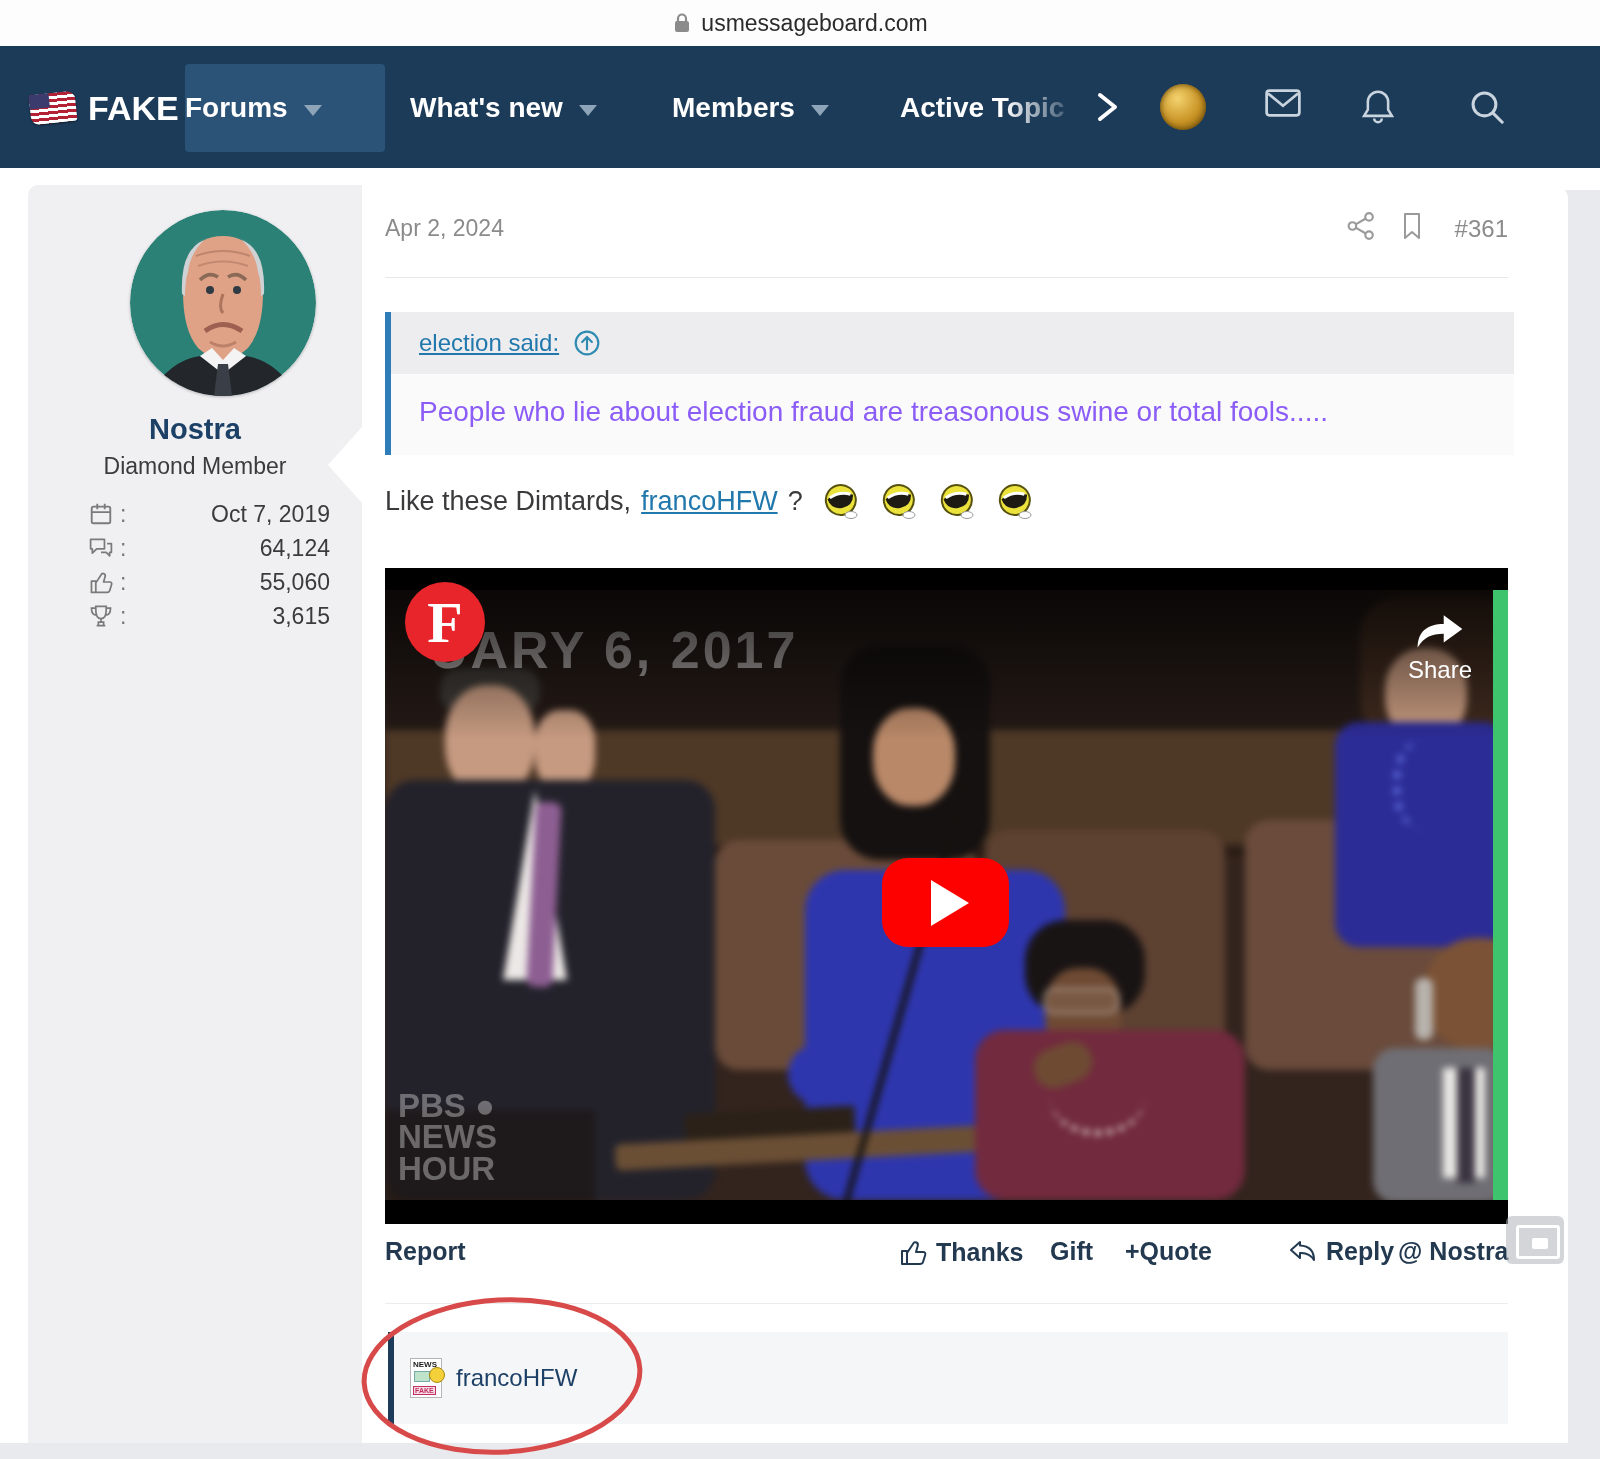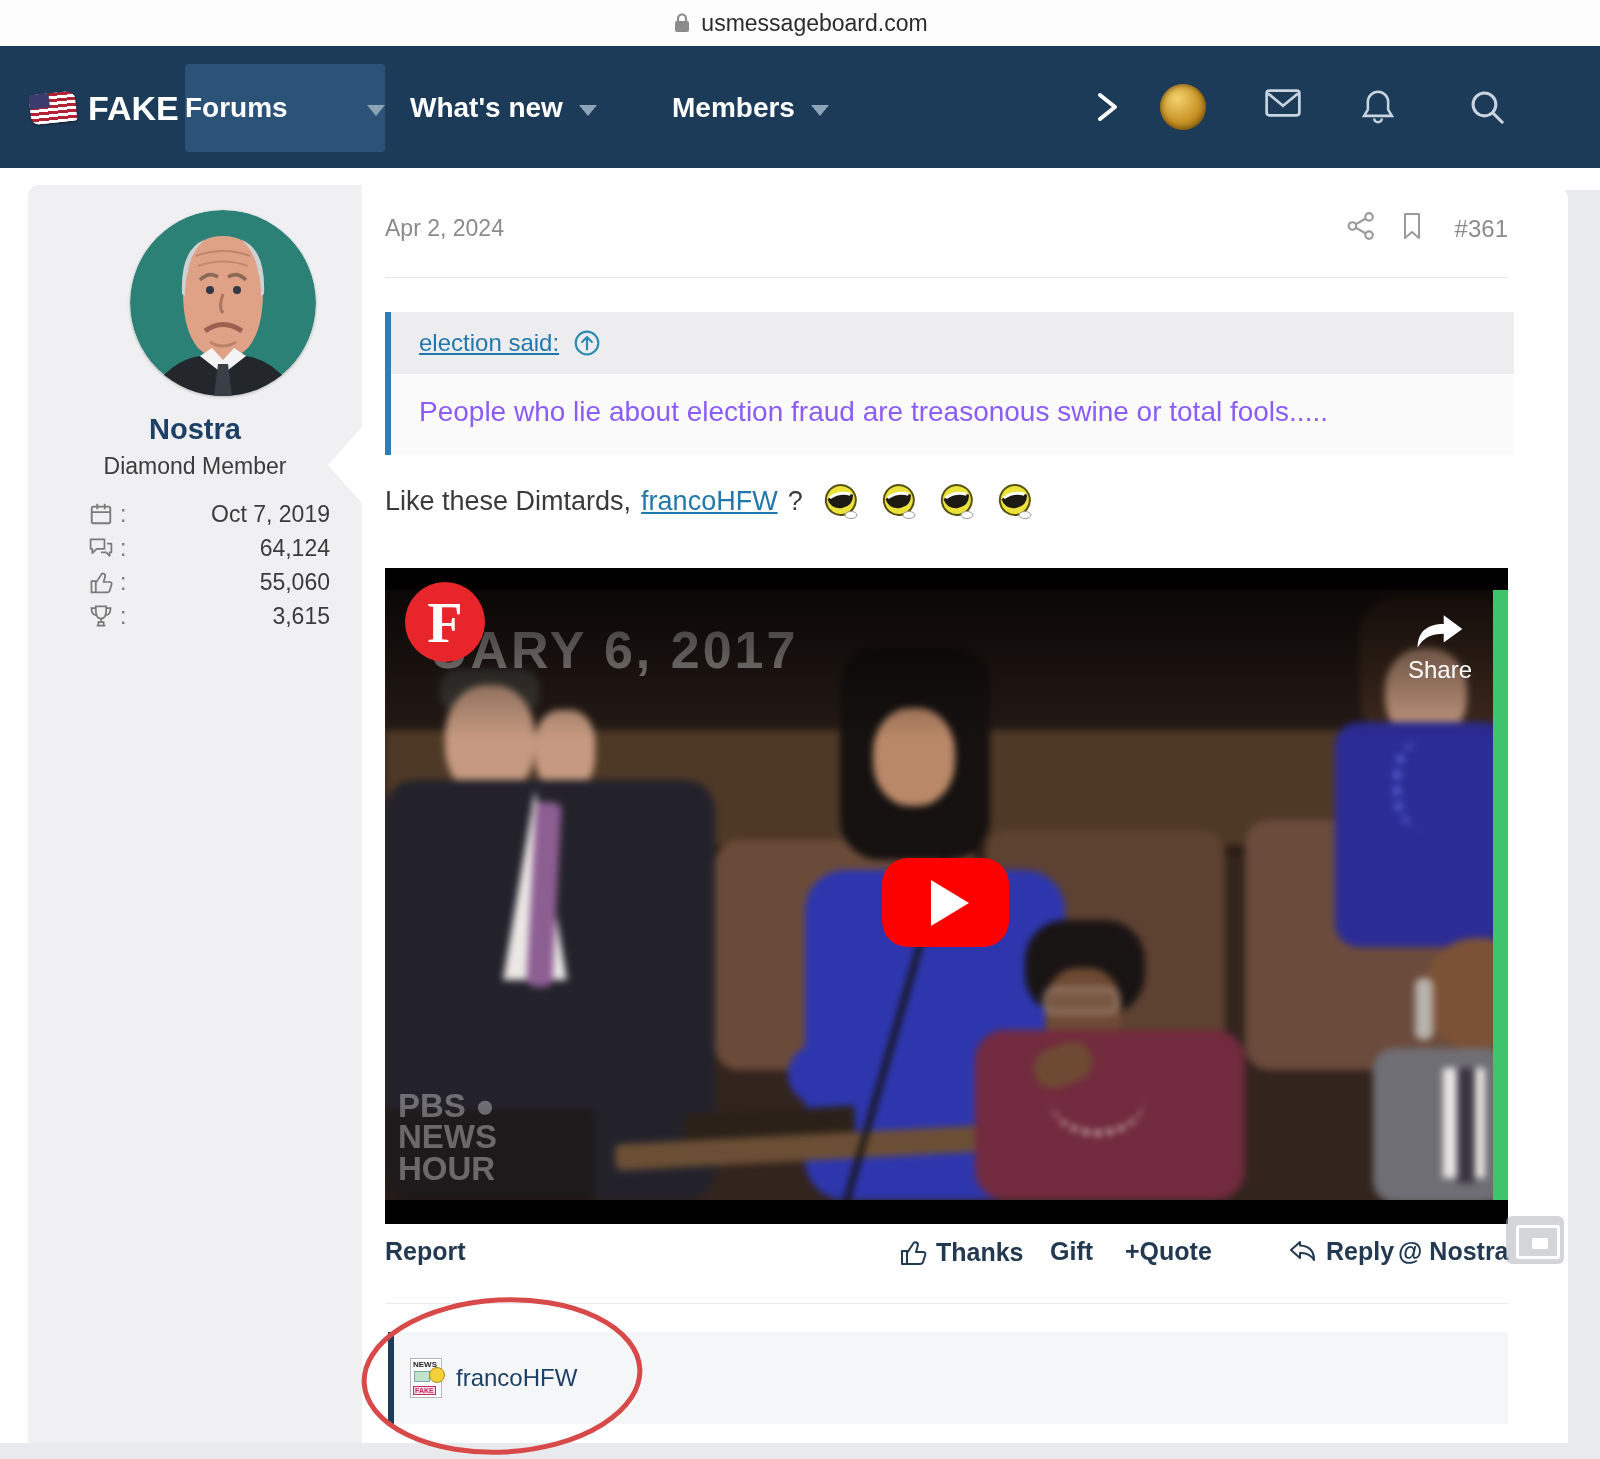--- a/index.html
+++ b/index.html
@@ -11,21 +11,21 @@
   .browser-bar{left:0;top:0;width:1600px;height:46px;background:#fdfdfd;display:flex;align-items:center;justify-content:center;gap:9px;color:#2b2b2b;font-size:23px;font-weight:500;}
 
   
   .navbar{left:0;top:46px;width:1600px;height:122px;background:#1c3b59;}
   .gapstrip{left:0;top:168px;width:1600px;height:22px;background:#ffffff;}
   .brand{left:30px;top:64px;height:88px;display:flex;align-items:center;gap:12px;color:#fff;font-size:34px;font-weight:bold;}
   .flag{width:46px;height:30px;position:relative;transform:rotate(-6deg);background:repeating-linear-gradient(#b22234 0 3px,#fff 3px 6px);border-radius:3px 8px 3px 8px;box-shadow:0 1px 2px rgba(0,0,0,.5);}
   .flag:before{content:"";position:absolute;left:0;top:0;width:20px;height:14px;background:#3c3b6e;}
   .navtab{top:64px;height:88px;display:flex;align-items:center;color:#fff;font-size:28px;font-weight:bold;}
   .caret{width:0;height:0;border-left:9px solid transparent;border-right:9px solid transparent;border-top:11px solid #8ea4b9;display:inline-block;margin-left:16px;margin-top:4px;}
-  .tab-active{background:#2b5377;border-radius:4px;justify-content:space-between;}
+  .tab-active{background:#2b5377;border-radius:4px;justify-content:flex-start;}
   .fade-mask{-webkit-mask-image:linear-gradient(to right,#000 55%,transparent 95%);mask-image:linear-gradient(to right,#000 55%,transparent 95%);}
   .nav-avatar{left:1160px;top:84px;width:46px;height:46px;border-radius:50%;background:radial-gradient(circle at 38% 32%,#f3d26e,#c99426 55%,#7e5a0a);box-shadow:inset 0 0 6px #5c3f05;}
   .navicon{top:88px;color:#c9d4de;}
 
   
   .bg-right{left:1568px;top:192px;width:32px;height:1267px;background:#e9eaee;}
   .bg-bottom{left:0;top:1443px;width:1600px;height:16px;background:#e9eaee;}
 
   
   .card{left:0;top:185px;width:1568px;height:1258px;background:#fff;border-radius:0 14px 0 0;}
@@ -134,20 +134,23 @@
     <span class="caret"></span>
   </div>
   <div class="abs navtab" style="left:410px;">
     <span>What's new</span>
     <span class="caret"></span>
   </div>
   <div class="abs navtab" style="left:672px;">
     <span>Members</span>
     <span class="caret"></span>
   </div>
+  <div class="abs navtab fade-mask" style="left:900px;width:190px;overflow:hidden;">
+    <span style="white-space:nowrap;">Active Topic</span>
+  </div>
   <div class="abs" style="left:1095px;top:92px;">
     <svg width="26" height="30" viewBox="0 0 26 30">
         <path d="M5 3 L20 15 L5 27" stroke="#fff" stroke-width="4" fill="none" stroke-linecap="round" stroke-linejoin="round"></path>
       </svg>
   </div>
   <div class="abs nav-avatar"></div>
   <div class="abs navicon" style="left:1263px;">
     <svg width="40" height="30" viewBox="0 0 28 22">
         <rect x="2" y="2" width="24" height="18" rx="2" stroke="#c9d4de" stroke-width="2" fill="none"></rect>
         <path d="M3 4 L14 13 L25 4" stroke="#c9d4de" stroke-width="2" fill="none"></path>

